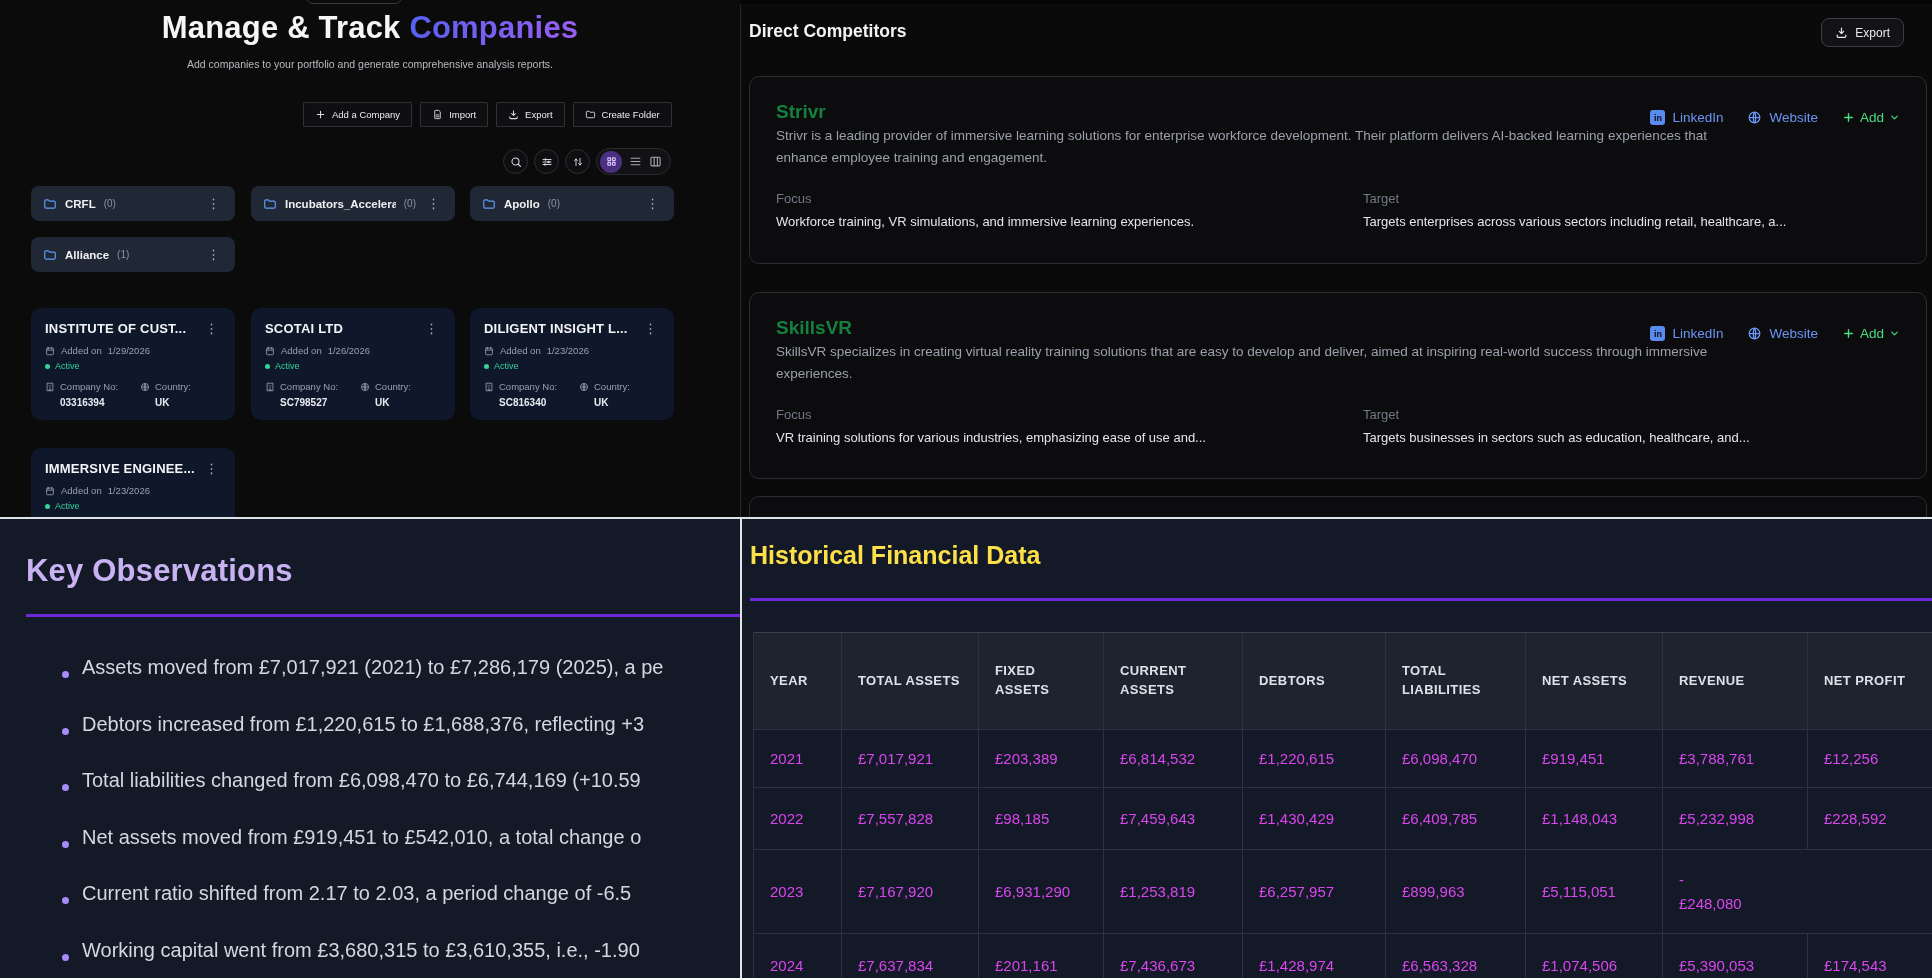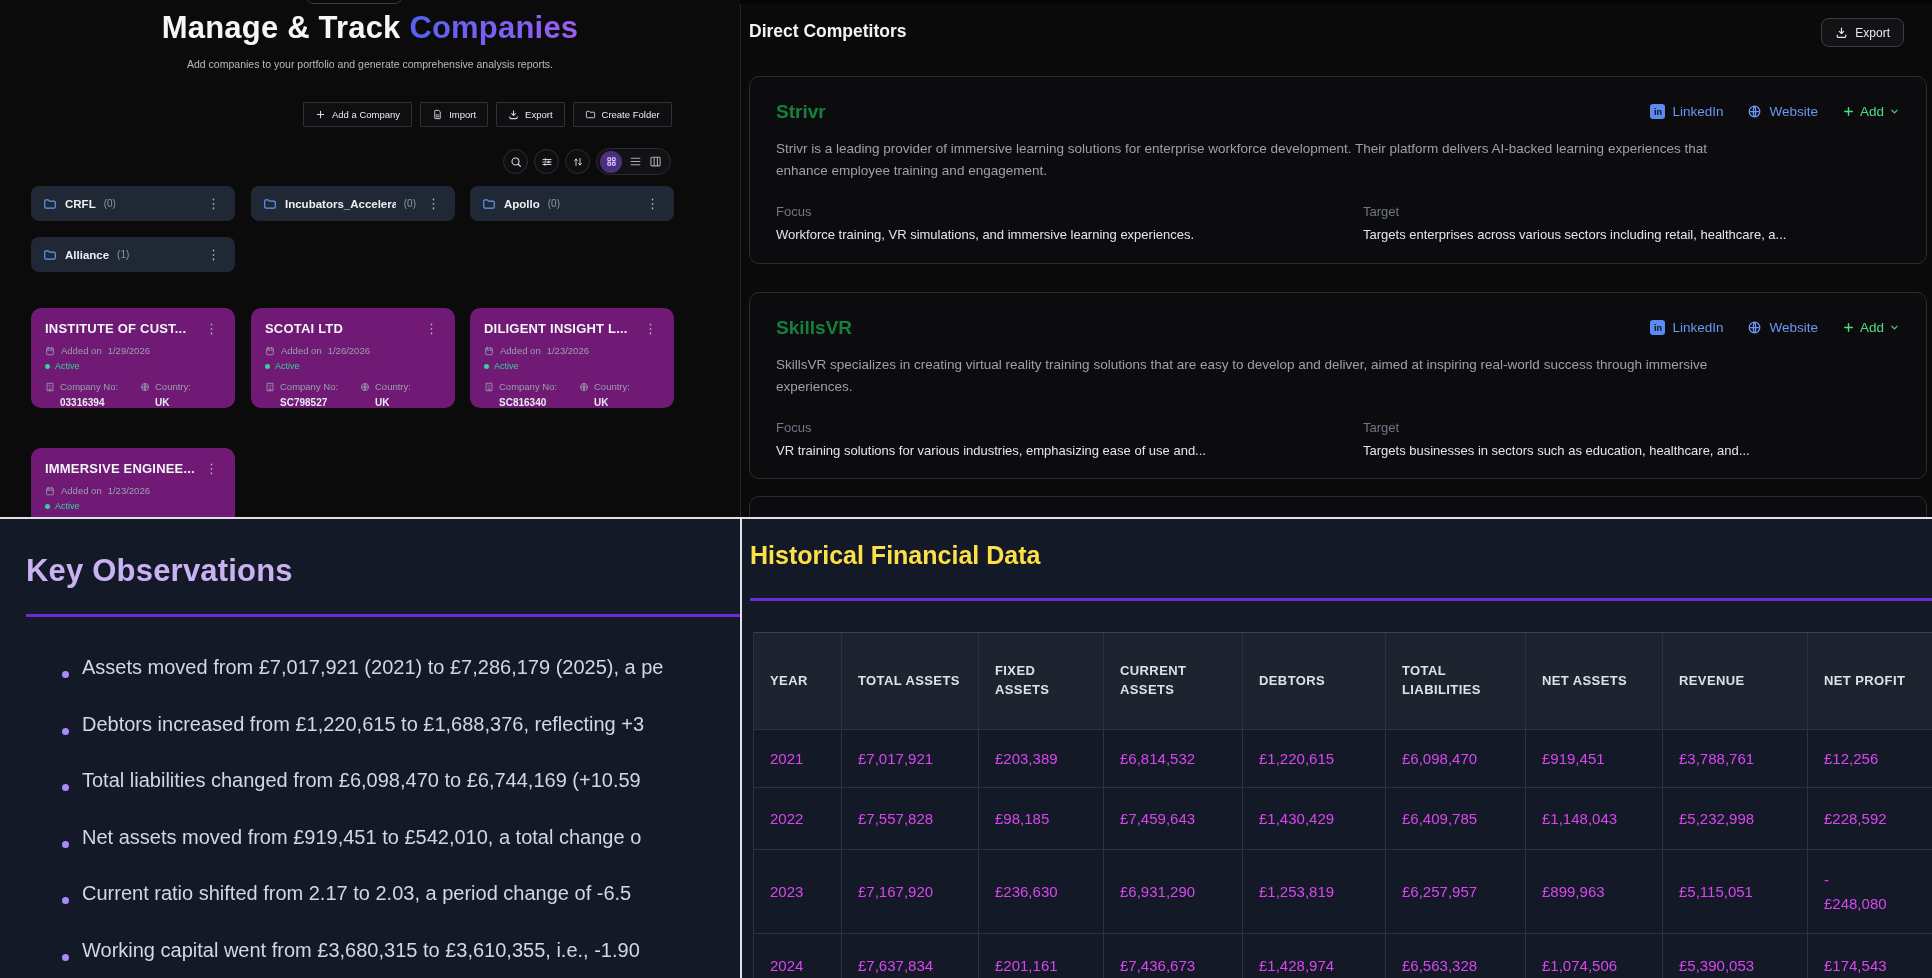--- a/index.html
+++ b/index.html
@@ -37,21 +37,21 @@
   .vg-active svg { width:11px; height:11px; stroke:#d9c6fb; }
   .vg-icon { width:13px; height:13px; stroke:#a7abb3; cursor:pointer; }
 
   .chip { position:absolute; width:204px; height:35px; background:#202835; border-radius:8px;
     display:flex; align-items:center; padding:0 12px; gap:8px; cursor:pointer; }
   .chip svg { width:14px; height:14px; stroke:#5f9cf6; flex:none; }
   .fname { font-size:11.5px; font-weight:700; color:#eef0f3; white-space:nowrap; overflow:hidden; }
   .fcount { font-size:10px; color:#8d95a2; }
   .kebab { margin-left:auto; color:#b6bcc6; font-size:13px; line-height:1; cursor:pointer; padding:2px 3px; }
 
-  .card { position:absolute; width:204px; height:100px; background:#701a75; border-radius:10px;
+  .card { position:absolute; width:204px; height:112px; background:#0f172a; border-radius:10px;
     padding:12px 14px; }
   .crow1 { display:flex; align-items:center; justify-content:space-between; }
   .cname { font-size:13px; font-weight:800; color:#f2f4f7; letter-spacing:.2px; white-space:nowrap; overflow:hidden; }
   .cmeta { margin-top:8px; display:flex; align-items:center; gap:6px; font-size:9.5px; color:#99a0ac; }
   .cmeta svg { width:10px; height:10px; stroke:#99a0ac; }
   .cactive { margin-top:5px; display:flex; align-items:center; gap:5px; font-size:9px; color:#34d399; }
   .gdot { width:5px; height:5px; border-radius:50%; background:#34d399; }
   .cinfo { margin-top:10px; display:grid; grid-template-columns:95px 1fr; }
   .ilabel { display:flex; align-items:center; gap:5px; font-size:9.5px; color:#99a0ac; }
   .ilabel svg { width:10px; height:10px; stroke:#99a0ac; }
@@ -60,28 +60,28 @@
   
   .dc-title { position:absolute; left:8px; top:17px; font-size:17.5px; font-weight:700; color:#f3f4f6; }
   .exbtn { position:absolute; right:28px; top:14px; height:29px; display:flex; align-items:center; gap:7px;
     padding:0 13px; background:#131316; border:1px solid #3c3c42; border-radius:8px; color:#e9eaec;
     font-size:12px; font-family:inherit; cursor:pointer; }
   .exbtn svg { width:13px; height:13px; stroke:#e9eaec; }
   .ccard { position:absolute; left:8px; width:1178px; background:#0c0c0e; border:1px solid #2c2c31;
     border-radius:10px; padding:24px 26px; }
   .chead { display:flex; align-items:flex-start; justify-content:space-between; }
   .compname { font-size:19px; font-weight:700; color:#15803d; }
-  .clinks { display:flex; align-items:center; gap:24px; margin-top:3px; }
+  .clinks { display:flex; align-items:center; gap:24px; margin-top:9px; }
   .lnk { display:flex; align-items:center; gap:7px; font-size:13.5px; color:#6d96f5; cursor:pointer; }
   .lisq { width:15px; height:15px; border-radius:3px; background:#5a8bf0; color:#0b0b0e;
     font-size:9px; font-weight:800; display:flex; align-items:center; justify-content:center; }
   .lnk svg { width:15px; height:15px; stroke:#6d96f5; }
   .addlnk { display:flex; align-items:center; gap:5px; font-size:13.5px; color:#4ade80; cursor:pointer; }
   .addlnk svg { stroke:#4ade80; }
-  .cdesc { margin-top:15px; max-width:955px; font-size:13.5px; line-height:1.65; color:#9aa1ab; }
+  .cdesc { max-width:955px; font-size:13.5px; line-height:1.65; color:#9aa1ab; }
   .ftgrid { margin-top:21px; display:grid; grid-template-columns:587px 1fr; }
   .ftlabel { font-size:13px; color:#6f7884; }
   .ftvalue { margin-top:8px; font-size:13px; color:#e2e6ec; white-space:nowrap; overflow:hidden; padding-right:14px; }
 
   
   .ko-title { position:absolute; left:26px; top:34px; font-size:31px; font-weight:800; color:#c9b2f2; letter-spacing:.2px; }
   .hr-purple { position:absolute; height:3px; background:#6d28d9; }
   .ko-hr { left:26px; right:0; top:95px; }
   .ko-item { position:absolute; left:82px; right:0; height:26px; font-size:20px; color:#d2d7e0;
     white-space:nowrap; overflow:hidden; }
@@ -500,21 +500,20 @@
         <div class="td">£7,459,643</div>
         <div class="td">£1,430,429</div>
         <div class="td">£6,409,785</div>
         <div class="td">£1,148,043</div>
         <div class="td">£5,232,998</div>
         <div class="td">£228,592</div>
       </div>
       <div class="trow tr-data r2023">
         <div class="td">2023</div>
         <div class="td">£7,167,920</div>
-        <div class="td">£236,630</div>
         <div class="td">£6,931,290</div>
         <div class="td">£1,253,819</div>
         <div class="td">£6,257,957</div>
         <div class="td">£899,963</div>
         <div class="td">£5,115,051</div>
         <div class="td">-
 £248,080</div>
       </div>
       <div class="trow tr-data r2024">
         <div class="td">2024</div>

